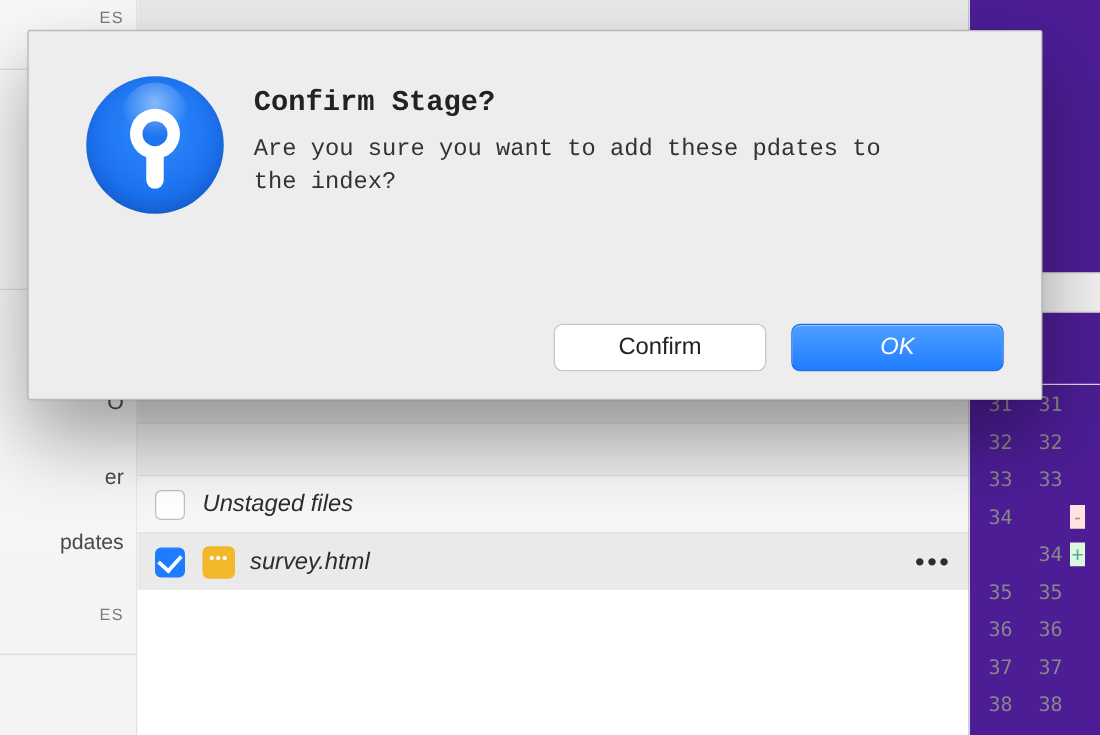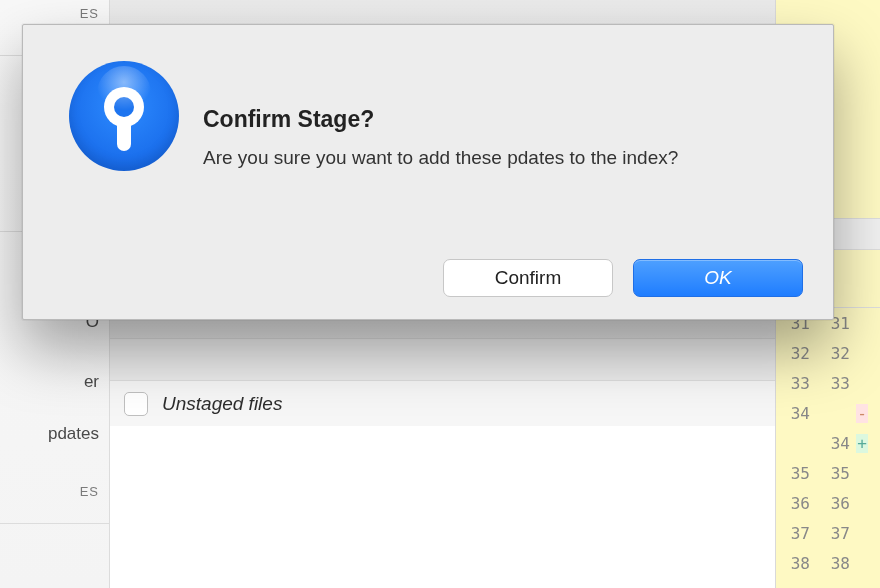--- a/index.html
+++ b/index.html
@@ -90,21 +90,21 @@
     text-align: center; font-size: 12px; color: #fff; letter-spacing: 1px;
   }
   .list .kebab {
     margin-left: auto; font-size: 22px; color: #2d2d2d; letter-spacing: 2px;
   }
 
   
   .gutter {
     position: absolute; right: 0; top: 0;
     width: 105px; height: 588px;
-    background: #fef9c3;
+    background: #4c1d95;
     border-left: 1px solid #d9d9d9;
     font-family: Menlo, Consolas, monospace;
     font-size: 16px; color: #888;
   }
   .gutter .line {
     display: flex; height: 30px; align-items: center;
   }
   .gutter .ln { width: 40px; text-align: right; padding-right: 6px; }
   .gutter .minus { background: #ffe3e3; color: #c86; display:inline-block; width:12px; text-align:center; }
   .gutter .plus  { background: #dcf8df; color: #5a9; display:inline-block; width:12px; text-align:center; }
@@ -120,21 +120,21 @@
   }
   .dialog {
     position: absolute; left: 22px; top: 24px;
     width: 812px; height: 296px;
     background: #ededed;
     border: 1px solid #b9b9b9;
     border-radius: 2px;
     box-shadow: 0 30px 60px rgba(0,0,0,0.35), 0 0 0 1px rgba(0,0,0,0.04);
     padding: 28px 30px 22px 30px;
   }
-  .dialog .content { display: flex; align-items: flex-end; }
+  .dialog .content { display: flex; align-items: center; font-family: Liberation Mono, monospace; }
   .dialog .icon-wrap {
     width: 150px; flex: 0 0 150px;
   }
   .dialog .app-icon {
     width: 110px; height: 110px; border-radius: 55px;
     background: radial-gradient(circle at 50% 40%, #2d8bff 0%, #1668e8 80%);
     position: relative;
     margin-left: 16px; margin-top: 8px;
     box-shadow: inset 0 -6px 12px rgba(0,0,0,0.12);
   }
@@ -218,20 +218,26 @@
 
   <div class="midarea">
     <div class="panel-top">
       <div class="row"></div>
     </div>
     <div class="list">
       <div class="row header">
         <span class="check"></span>
         <span>Unstaged files</span>
       </div>
+      <div class="row selected">
+        <span class="check checked"></span>
+        <span class="fileicon"></span>
+        <span>survey.html</span>
+        <span class="kebab">•••</span>
+      </div>
     </div>
   </div>
 
   <div class="gutter">
     <div style="height:218px"></div>
     <div class="header">
       <span>rv</span>
     </div>
     <div style="height:58px;border-bottom:1px solid #ddd;"></div>
     <div class="line">

